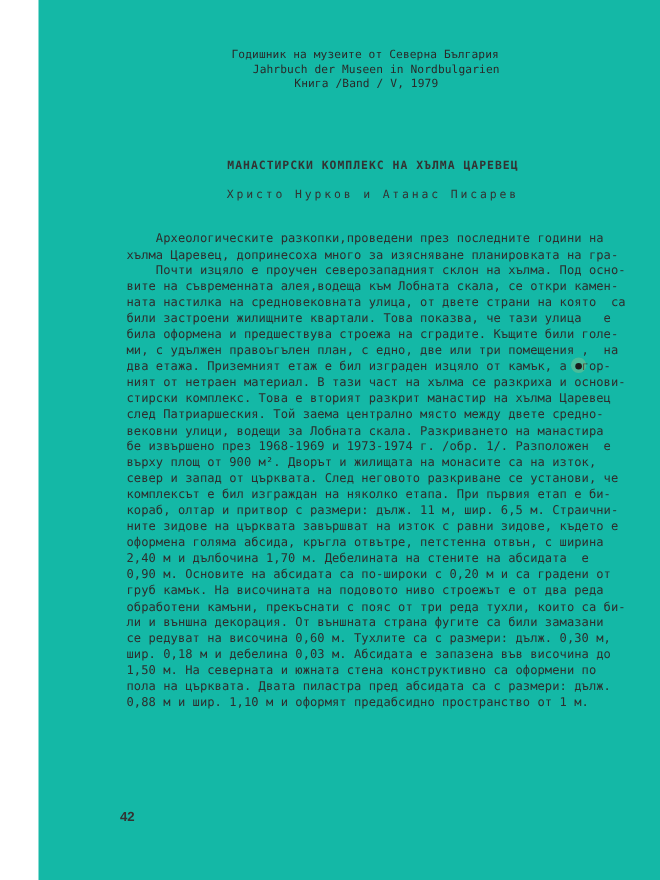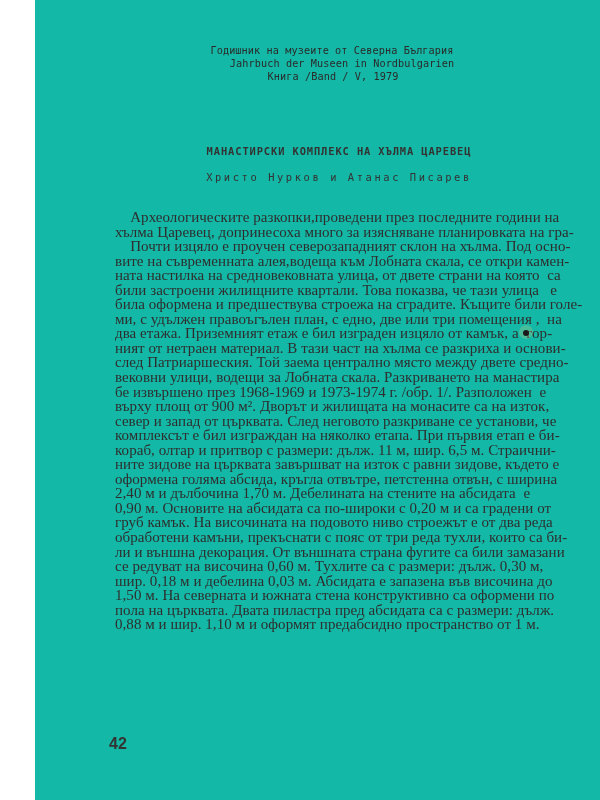--- a/index.html
+++ b/index.html
@@ -57,37 +57,36 @@
       font-size: 10.4px;
       letter-spacing: 2.6px;
       margin-left: 4px;
       color: #333;
     }
     .body-text {
       position: absolute;
       top: 210px;
       left: 80px;
       width: 470px;
-      font-size: 15px;
+      font-size: 11px;
       line-height: 14.55px;
       color: #2e2e2e;
-      font-family: Liberation Serif, serif;
     }
     .body-text .ln {
       display: block;
       white-space: pre;
       letter-spacing: 0.05px;
     }
     .page-number {
       position: absolute;
       left: 74px;
       top: 735px;
       font-family: "Liberation Sans", sans-serif;
       font-weight: bold;
-      font-size: 16px;
+      font-size: 12px;
       color: #333;
     }
     .ink-dot {
       position: absolute;
       left: 488px;
       top: 330px;
       width: 6px;
       height: 6px;
       border-radius: 50%;
       background: #1a1a1a;
@@ -120,20 +119,21 @@
     <span class="ln">    Археологическите разкопки,проведени през последните години на</span>
     <span class="ln">хълма Царевец, допринесоха много за изясняване планировката на гра-</span>
     <span class="ln">    Почти изцяло е проучен северозападният склон на хълма. Под осно-</span>
     <span class="ln">вите на съвременната алея,водеща към Лобната скала, се откри камен-</span>
     <span class="ln">ната настилка на средновековната улица, от двете страни на която  са</span>
     <span class="ln">били застроени жилищните квартали. Това показва, че тази улица   е</span>
     <span class="ln">била оформена и предшествува строежа на сградите. Къщите били голе-</span>
     <span class="ln">ми, с удължен правоъгълен план, с едно, две или три помещения ,  на</span>
     <span class="ln">два етажа. Приземният етаж е бил изграден изцяло от камък, а  гор-</span>
     <span class="ln">ният от нетраен материал. В тази част на хълма се разкриха и основи-</span>
+    <span class="ln">стирски комплекс. Това е вторият разкрит манастир на хълма Царевец</span>
     <span class="ln">след Патриаршеския. Той заема централно място между двете средно-</span>
     <span class="ln">вековни улици, водещи за Лобната скала. Разкриването на манастира</span>
     <span class="ln">бе извършено през 1968-1969 и 1973-1974 г. /обр. 1/. Разположен  е</span>
     <span class="ln">върху площ от 900 м². Дворът и жилищата на монасите са на изток,</span>
     <span class="ln">север и запад от църквата. След неговото разкриване се установи, че</span>
     <span class="ln">комплексът е бил изграждан на няколко етапа. При първия етап е би-</span>
     <span class="ln">кораб, олтар и притвор с размери: дълж. 11 м, шир. 6,5 м. Страични-</span>
     <span class="ln">ните зидове на църквата завършват на изток с равни зидове, където е</span>
     <span class="ln">оформена голяма абсида, кръгла отвътре, петстенна отвън, с ширина</span>
     <span class="ln">2,40 м и дълбочина 1,70 м. Дебелината на стените на абсидата  е</span>

